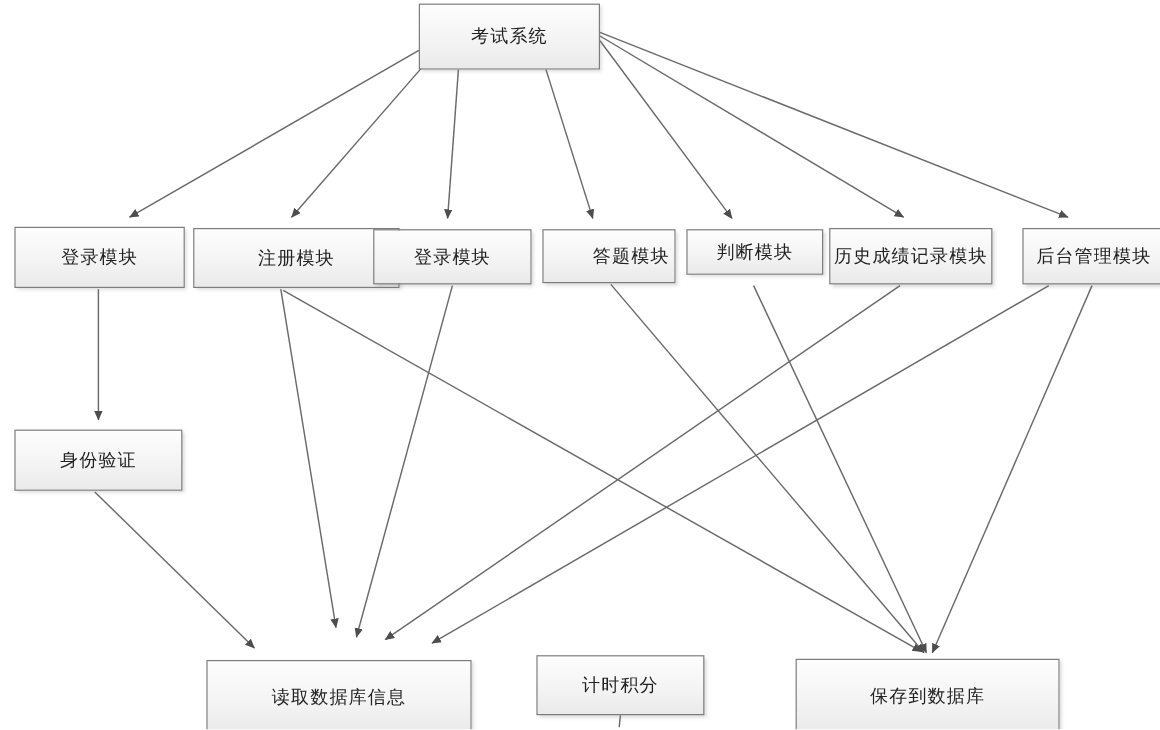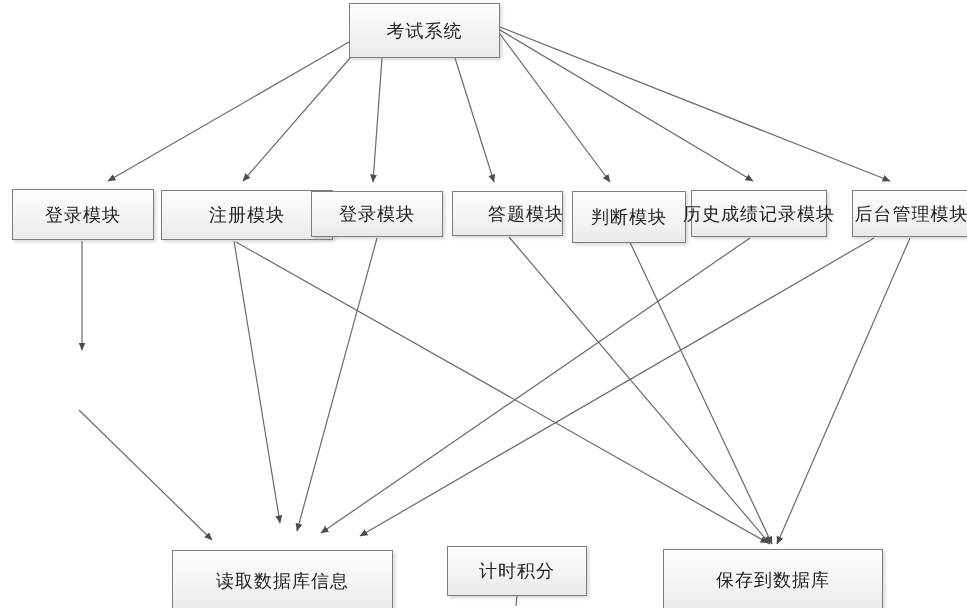--- a/index.html
+++ b/index.html
@@ -26,21 +26,21 @@
     position: absolute;
     box-sizing: border-box;
     border: 1px solid #7d7d7d;
     background: linear-gradient(180deg, #fdfdfd 0%, #f4f4f4 55%, #eaeaea 100%);
     box-shadow: 2px 2px 3px rgba(120,120,120,0.28);
     display: flex;
     align-items: center;
     justify-content: center;
   }
   .node-label {
-    font-size: 18px;
+    font-size: 15px;
     color: #222222;
     letter-spacing: 1px;
     white-space: nowrap;
   }
 </style>
 </head>
 <body>
 
 <div id="diagram-stage">
   <svg id="edge-layer" viewBox="0 0 967 608" xmlns="http://www.w3.org/2000/svg">
@@ -79,28 +79,31 @@
     </div>
     <div class="node" style="left: 161px; top: 190px; width: 172px; height: 50px;">
       <span class="node-label">注册模块</span>
     </div>
     <div class="node" style="left: 311px; top: 191px; width: 132px; height: 46px;">
       <span class="node-label">登录模块</span>
     </div>
     <div class="node" style="left: 452px; top: 191px; width: 111px; height: 45px; padding-left: 37px;">
       <span class="node-label">答题模块</span>
     </div>
-    <div class="node" style="left: 572px; top: 191px; width: 114px; height: 52px;">
+    <div class="node" style="left: 572px; top: 191px; width: 114px; height: 38px;">
       <span class="node-label">判断模块</span>
     </div>
     <div class="node" style="left: 691px; top: 190px; width: 136px; height: 47px;">
       <span class="node-label">历史成绩记录模块</span>
     </div>
     <div class="node" style="left: 852px; top: 190px; width: 119px; height: 47px;">
       <span class="node-label">后台管理模块</span>
+    </div>
+    <div class="node" style="left: 12px; top: 358px; width: 140px; height: 51px;">
+      <span class="node-label">身份验证</span>
     </div>
     <div class="node" style="left: 172px; top: 550px; width: 221px; height: 62px;">
       <span class="node-label">读取数据库信息</span>
     </div>
     <div class="node" style="left: 447px; top: 546px; width: 140px; height: 50px;">
       <span class="node-label">计时积分</span>
     </div>
     <div class="node" style="left: 663px; top: 549px; width: 220px; height: 62px;">
       <span class="node-label">保存到数据库</span>
     </div>

